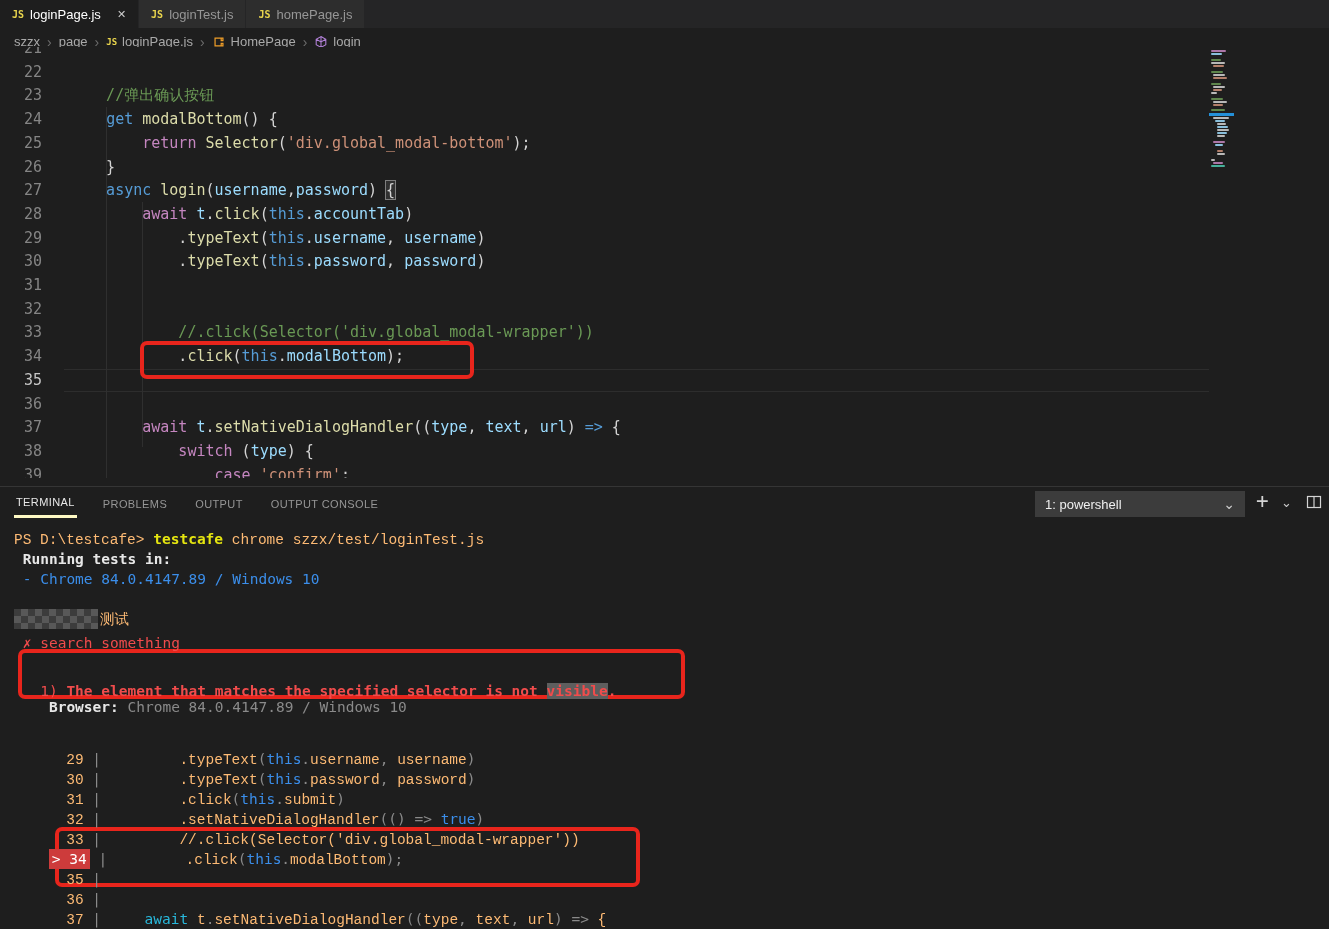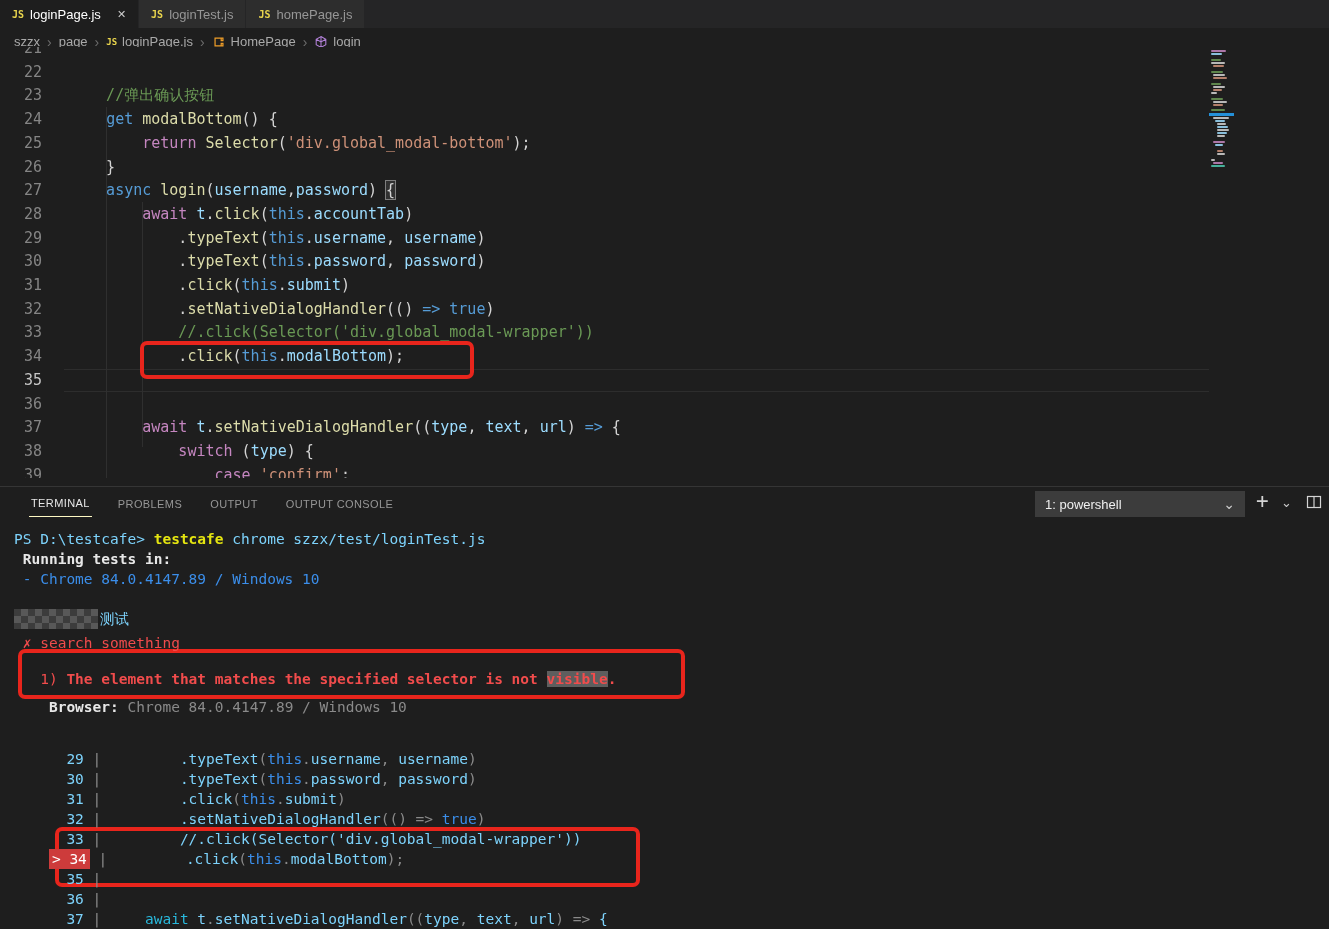--- a/index.html
+++ b/index.html
@@ -41,30 +41,30 @@
   .red-box { position:absolute; border:4px solid #e8251c; border-radius:7px; }
   .editor-red-box { left:140px; top:294px; width:334px; height:38px; }
   
   .minimap { position:absolute; right:0; top:0; width:25px; height:431px; background:#1e1e1e; }
   .mini-bar { position:absolute; height:2px; border-radius:1px; opacity:.85; }
   .mini-band { position:absolute; left:0; top:66px; width:25px; height:3px; background:#2490d8; }
   
   .panel { position:absolute; left:0; top:486px; width:1329px; height:443px; background:#1e1e1e; border-top:1px solid #353535; }
   .panel-header { position:relative; height:34px; display:flex; align-items:center; padding-left:14px; }
   .panel-tab { font-size:11px; letter-spacing:.4px; color:#969696; margin-right:24px; padding:6px 2px 7px 2px; cursor:pointer; }
-  .panel-tab.active { color:#e7e7e7; border-bottom:1px solid #fef9c3;margin-left:15px; }
+  .panel-tab.active { color:#e7e7e7; border-bottom:3px solid #fef9c3; }
   .shell-select { position:absolute; left:1035px; top:4px; width:210px; height:26px; background:#3c3c3c; color:#f0f0f0; font-size:13px; display:flex; align-items:center; padding:0 10px; cursor:pointer; }
   .shell-select .dd-chev { margin-left:auto; color:#cccccc; font-size:14px; line-height:10px; }
   .plus-btn { position:absolute; left:1256px; top:2px; font-size:21px; font-weight:100; color:#d4d4d4; cursor:pointer; font-family:"DejaVu Sans Mono",monospace; }
   .plus-chev { position:absolute; left:1281px; top:8px; font-size:13px; color:#cccccc; cursor:pointer; }
   .split-icon { position:absolute; left:1306px; top:7px; cursor:pointer; }
   
   .term { position:absolute; left:0; top:34px; width:1329px; height:409px; overflow:hidden; cursor:text; }
   .term-row { position:absolute; left:14px; height:20px; line-height:20px; font-family:"DejaVu Sans Mono",monospace; font-size:14.5px; white-space:pre; color:#cccccc; }
-  .tk-t   { color:#7dd3fc; }
+  .tk-t   { color:#fdba74;font-family:Liberation Mono, monospace; }
   .tk-tb  { color:#e7e7e7; font-weight:bold; }
   .tk-y   { color:#e5e510; font-weight:bold; }
   .tk-bl  { color:#3b8eea; }
   .tk-gr  { color:#8a8a8a; }
   .tk-r   { color:#f14c4c; }
   .tk-rb  { color:#f14c4c; font-weight:bold; }
   .tk-rhl { color:#f14c4c; font-weight:bold; background:#5e5e5e; }
   .tk-cy  { color:#29b8db; }
   .tk-tbl { color:#3b8eea; }
   .tk-badge { background:#cd3b3b; color:#ffffff; padding:2px 3px; }
@@ -130,22 +130,22 @@
         <div class="code-row" style="top: -10px;"><span class="lnum">21</span><span class="lcode"></span></div>
         <div class="code-row" style="top: 13.7px;"><span class="lnum">22</span><span class="lcode"></span></div>
         <div class="code-row" style="top: 37.4px;"><span class="lnum">23</span><span class="lcode"><span class="tk-com">    //弹出确认按钮</span></span></div>
         <div class="code-row" style="top: 61.1px;"><span class="lnum">24</span><span class="lcode"><span class="tk-pun">    </span><span class="tk-kw">get </span><span class="tk-fn">modalBottom</span><span class="tk-pun">() {</span></span></div>
         <div class="code-row" style="top: 84.8px;"><span class="lnum">25</span><span class="lcode"><span class="tk-pun">        </span><span class="tk-ctrl">return </span><span class="tk-fn">Selector</span><span class="tk-pun">(</span><span class="tk-str">'div.global_modal-bottom'</span><span class="tk-pun">);</span></span></div>
         <div class="code-row" style="top: 108.5px;"><span class="lnum">26</span><span class="lcode"><span class="tk-pun">    }</span></span></div>
         <div class="code-row" style="top: 132.2px;"><span class="lnum">27</span><span class="lcode"><span class="tk-kw">    async </span><span class="tk-fn">login</span><span class="tk-pun">(</span><span class="tk-var">username</span><span class="tk-pun">,</span><span class="tk-var">password</span><span class="tk-pun">) </span><span class="tk-brk">{</span></span></div>
         <div class="code-row" style="top: 155.9px;"><span class="lnum">28</span><span class="lcode"><span class="tk-pun">        </span><span class="tk-ctrl">await </span><span class="tk-var">t</span><span class="tk-pun">.</span><span class="tk-fn">click</span><span class="tk-pun">(</span><span class="tk-kw">this</span><span class="tk-pun">.</span><span class="tk-var">accountTab</span><span class="tk-pun">)</span></span></div>
         <div class="code-row" style="top: 179.6px;"><span class="lnum">29</span><span class="lcode"><span class="tk-pun">            .</span><span class="tk-fn">typeText</span><span class="tk-pun">(</span><span class="tk-kw">this</span><span class="tk-pun">.</span><span class="tk-var">username</span><span class="tk-pun">, </span><span class="tk-var">username</span><span class="tk-pun">)</span></span></div>
         <div class="code-row" style="top: 203.3px;"><span class="lnum">30</span><span class="lcode"><span class="tk-pun">            .</span><span class="tk-fn">typeText</span><span class="tk-pun">(</span><span class="tk-kw">this</span><span class="tk-pun">.</span><span class="tk-var">password</span><span class="tk-pun">, </span><span class="tk-var">password</span><span class="tk-pun">)</span></span></div>
-        <div class="code-row" style="top: 227px;"><span class="lnum">31</span><span class="lcode"><span class="tk-pun">            .</span><span class="tk-fn">click</span><span class="tk-pun">(</span><span class="tk-kw">this</span><span class="tk-pun">.</span><span class="tk-var">submit</span><span class="tk-pun">)</span></span></div>
-        <div class="code-row" style="top: 250.7px;"><span class="lnum">32</span><span class="lcode"><span class="tk-pun">            .</span><span class="tk-fn">setNativeDialogHandler</span><span class="tk-pun">(() </span><span class="tk-kw">=&gt;</span><span class="tk-pun"> </span><span class="tk-kw">true</span><span class="tk-pun">)</span></span></div>
+        <div class="code-row" style="top: 227px;"><span class="lnum">31</span></div>
+        <div class="code-row" style="top: 250.7px;"><span class="lnum">32</span></div>
         <div class="code-row" style="top: 274.4px;"><span class="lnum">33</span><span class="lcode"><span class="tk-com">            //.click(Selector('div.global_modal-wrapper'))</span></span></div>
         <div class="code-row" style="top: 298.1px;"><span class="lnum">34</span><span class="lcode"><span class="tk-pun">            .</span><span class="tk-fn">click</span><span class="tk-pun">(</span><span class="tk-kw">this</span><span class="tk-pun">.</span><span class="tk-var">modalBottom</span><span class="tk-pun">);</span></span></div>
         <div class="code-row" style="top: 321.8px;"><span class="lnum cur">35</span><span class="lcode"></span></div>
         <div class="code-row" style="top: 345.5px;"><span class="lnum">36</span><span class="lcode"></span></div>
         <div class="code-row" style="top: 369.2px;"><span class="lnum">37</span><span class="lcode"><span class="tk-pun">        </span><span class="tk-ctrl">await </span><span class="tk-var">t</span><span class="tk-pun">.</span><span class="tk-fn">setNativeDialogHandler</span><span class="tk-pun">((</span><span class="tk-var">type</span><span class="tk-pun">, </span><span class="tk-var">text</span><span class="tk-pun">, </span><span class="tk-var">url</span><span class="tk-pun">) </span><span class="tk-kw">=&gt;</span><span class="tk-pun"> {</span></span></div>
         <div class="code-row" style="top: 392.9px;"><span class="lnum">38</span><span class="lcode"><span class="tk-ctrl">            switch </span><span class="tk-pun">(</span><span class="tk-var">type</span><span class="tk-pun">) {</span></span></div>
         <div class="code-row" style="top: 416.6px;"><span class="lnum">39</span><span class="lcode"><span class="tk-ctrl">                case </span><span class="tk-str">'confirm'</span><span class="tk-pun">:</span></span></div>
       </div>
     <div class="red-box editor-red-box"></div>
     <div class="minimap">
@@ -205,21 +205,21 @@
     <div class="term" id="term-rows">
       <div class="red-box term-red-box-1"></div>
       <div class="red-box term-red-box-2"></div>
     <div class="term-row" style="top: 8px;"><span class="tk-t">PS D:\testcafe&gt; </span><span class="tk-y">testcafe</span><span class="tk-t"> chrome szzx/test/loginTest.js</span></div>
         <div class="term-row" style="top: 28px;"><span class="tk-tb"> Running tests in:</span></div>
         <div class="term-row" style="top: 48px;"><span class="tk-bl"> - Chrome 84.0.4147.89 / Windows 10</span></div>
         <div class="term-row" style="top: 68px;"></div>
         <div class="term-row" style="top: 88px;"><span class="censor"></span><span class="tk-t">测试</span></div>
         <div class="term-row" style="top: 112px;"><span class="tk-r"> ✗ search something</span></div>
         <div class="term-row" style="top: 128px;"></div>
-        <div class="term-row" style="top: 148px;"><span class="tk-r">   1) </span><span class="tk-rb">The element that matches the specified selector is not </span><span class="tk-rhl">visible</span><span class="tk-rb">.</span></div>
+        <div class="term-row" style="top: 160px;"><span class="tk-r">   1) </span><span class="tk-rb">The element that matches the specified selector is not </span><span class="tk-rhl">visible</span><span class="tk-rb">.</span></div>
         <div class="term-row" style="top: 168px;"></div>
         <div class="term-row" style="top: 176px;"><span class="tk-tb">    Browser: </span><span class="tk-gr">Chrome 84.0.4147.89 / Windows 10</span></div>
         <div class="term-row" style="top: 208px;"></div>
         <div class="term-row" style="top: 228px;"><span class="tk-t">      29 </span><span class="tk-gr">|</span><span class="tk-t">         .typeText</span><span class="tk-gr">(</span><span class="tk-tbl">this</span><span class="tk-gr">.</span><span class="tk-t">username</span><span class="tk-gr">,</span><span class="tk-t"> username</span><span class="tk-gr">)</span></div>
         <div class="term-row" style="top: 248px;"><span class="tk-t">      30 </span><span class="tk-gr">|</span><span class="tk-t">         .typeText</span><span class="tk-gr">(</span><span class="tk-tbl">this</span><span class="tk-gr">.</span><span class="tk-t">password</span><span class="tk-gr">,</span><span class="tk-t"> password</span><span class="tk-gr">)</span></div>
         <div class="term-row" style="top: 268px;"><span class="tk-t">      31 </span><span class="tk-gr">|</span><span class="tk-t">         .click</span><span class="tk-gr">(</span><span class="tk-tbl">this</span><span class="tk-gr">.</span><span class="tk-t">submit</span><span class="tk-gr">)</span></div>
         <div class="term-row" style="top: 288px; text-align: center;"><span class="tk-t">      32 </span><span class="tk-gr">|</span><span class="tk-t">         .setNativeDialogHandler</span><span class="tk-gr">(() =&gt; </span><span class="tk-tbl">true</span><span class="tk-gr">)</span></div>
         <div class="term-row" style="top: 308px;"><span class="tk-t">      33 </span><span class="tk-gr">|</span><span class="tk-t">         //.click(Selector('div.global_modal-wrapper'))</span></div>
         <div class="term-row" style="top: 328px;"><span class="tk-t">    </span><span class="tk-badge">&gt; 34</span><span class="tk-t"> </span><span class="tk-gr">|</span><span class="tk-t">         .click</span><span class="tk-gr">(</span><span class="tk-tbl">this</span><span class="tk-gr">.</span><span class="tk-t">modalBottom</span><span class="tk-gr">);</span></div>
         <div class="term-row" style="top: 348px;"><span class="tk-t">      35 </span><span class="tk-gr">|</span></div>

